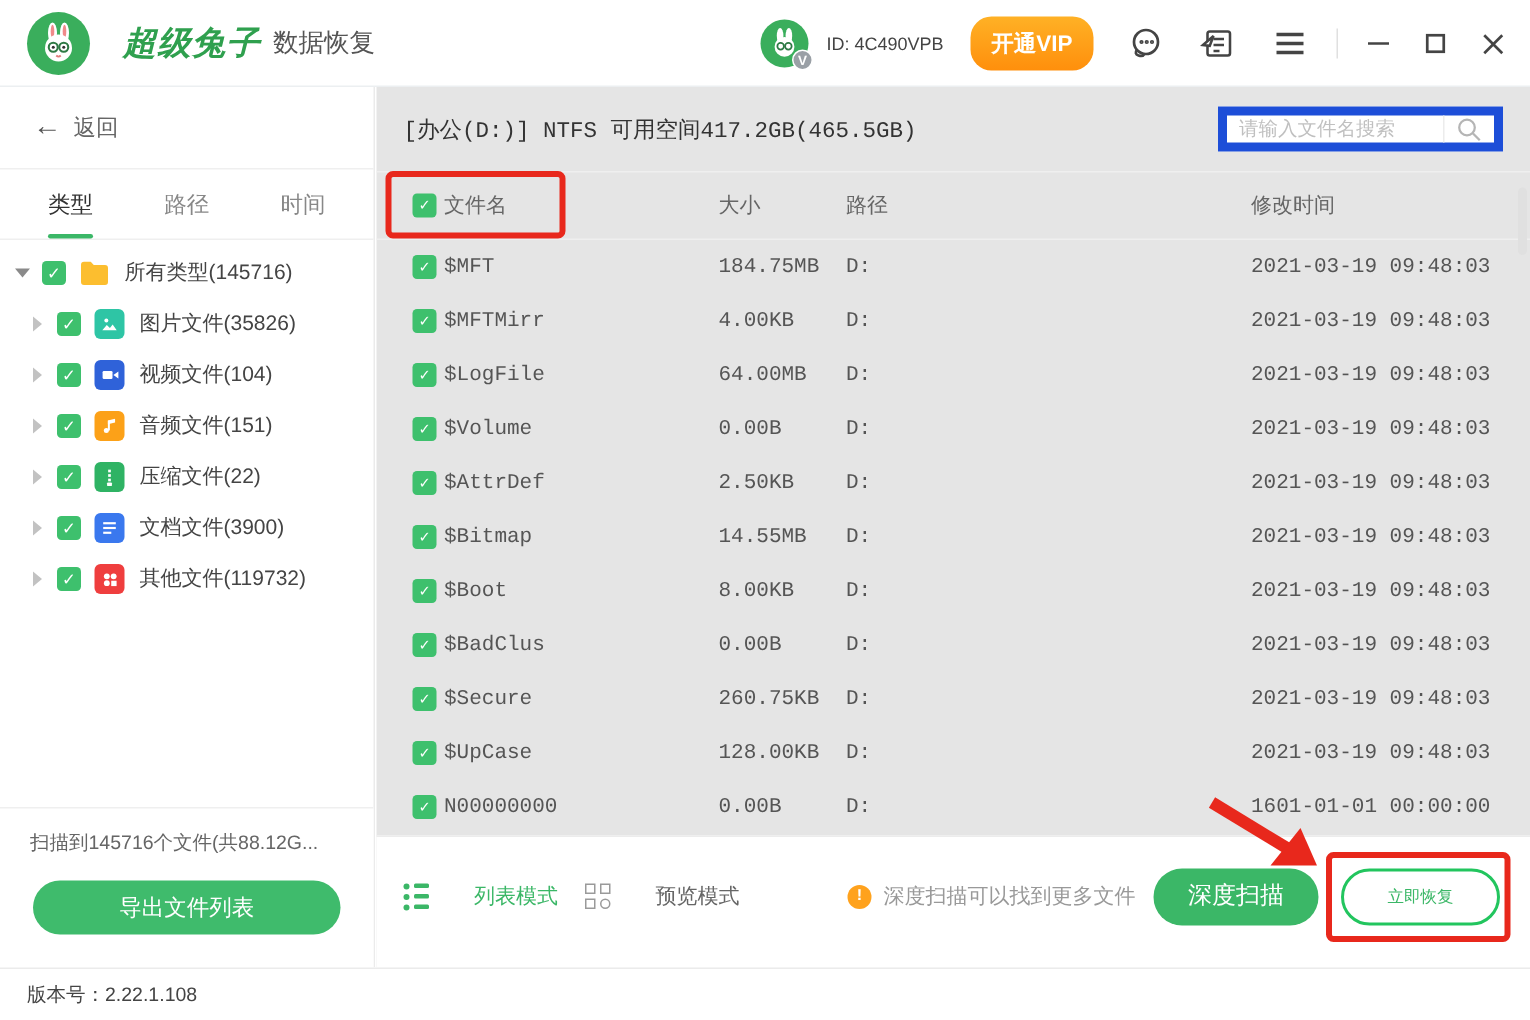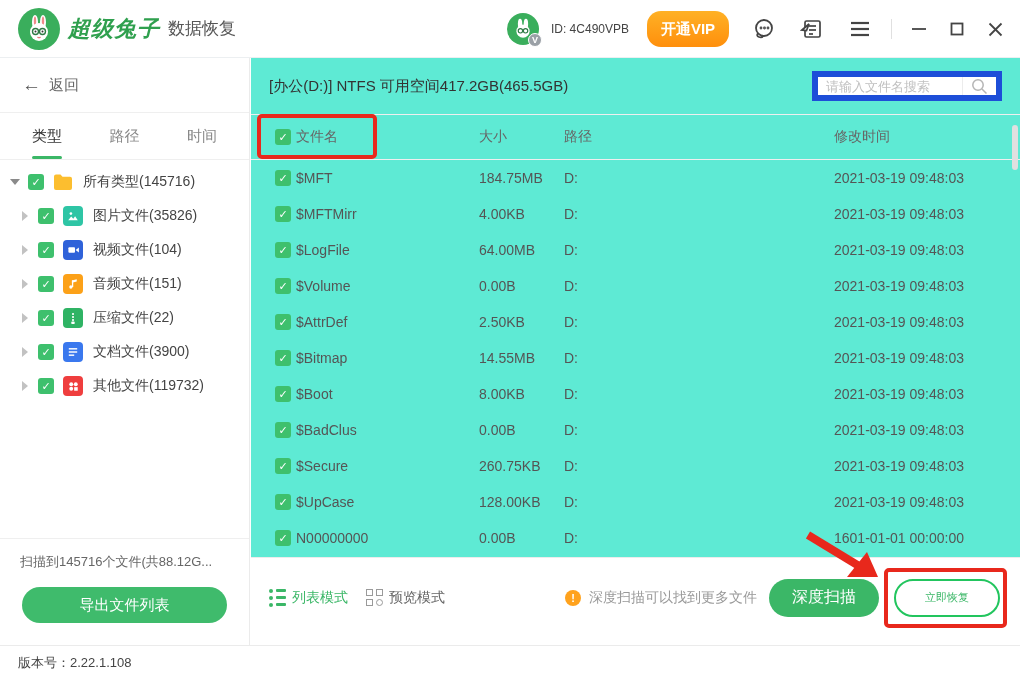--- a/index.html
+++ b/index.html
@@ -2,21 +2,21 @@
 <html><head>
 <meta charset="utf-8">
 <style>
   * { margin:0; padding:0; box-sizing:border-box; }
   html,body { width:1020px; height:680px; }
   body { font-family:"Liberation Sans","DejaVu Sans",sans-serif; background:#fff; position:relative; overflow:hidden; color:#333; }
 
   
   .titlebar { position:absolute; left:0; top:0; width:1020px; height:58px; background:#fff; border-bottom:1px solid #eceff1; display:flex; align-items:center; }
   .logo-circle { width:42px; height:42px; border-radius:50%; background:#3aae5c; margin-left:18px; display:flex; align-items:center; justify-content:center; overflow:hidden; flex:0 0 auto; }
-  .brand-name { font-size:22px; font-weight:bold; font-style:italic; color:#2fa04e; margin-left:8px; letter-spacing:1px; }
+  .brand-name { font-size:22px; font-weight:bold; font-style:italic; color:#2fa04e; margin-left:22px; letter-spacing:1px; }
   .brand-sub { font-size:17px; color:#555; margin-left:8px; }
   .tb-right { position:absolute; right:0; top:0; height:58px; display:flex; align-items:center; }
   .avatar-wrap { position:relative; width:32px; height:32px; }
   .avatar { width:32px; height:32px; border-radius:50%; background:#3aae5c; display:flex; align-items:center; justify-content:center; overflow:hidden; }
   .v-badge { position:absolute; right:-3px; bottom:-2px; width:14px; height:14px; border-radius:50%; background:#9aa0a6; color:#fff; font-size:9px; font-weight:bold; display:flex; align-items:center; justify-content:center; border:1px solid #fff; }
   .uid { font-size:12px; color:#444; margin-left:12px; }
   .vip-btn { margin-left:18px; width:82px; height:36px; border-radius:14px; background:linear-gradient(180deg,#ffb125,#ff8f0c); color:#fff; font-size:15px; font-weight:bold; display:flex; align-items:center; justify-content:center; cursor:pointer; }
   .tb-icon { margin-left:22px; width:26px; height:26px; display:flex; align-items:center; justify-content:center; cursor:pointer; }
   .tb-divider { width:1px; height:20px; background:#e0e0e0; margin-left:18px; }
   .win-btn { margin-left:16px; width:22px; height:22px; display:flex; align-items:center; justify-content:center; cursor:pointer; }
@@ -39,38 +39,38 @@
   .tri-right { width:0; height:0; border-top:5px solid transparent; border-bottom:5px solid transparent; border-left:6px solid #c2c2c2; }
   .checkbox { width:16px; height:16px; border-radius:3px; background:#3ec06d; color:#fff; font-size:11px; font-weight:bold; display:flex; align-items:center; justify-content:center; flex:0 0 auto; cursor:pointer; }
   .ficon { width:20px; height:20px; border-radius:4px; margin-left:9px; display:flex; align-items:center; justify-content:center; flex:0 0 auto; }
   .ficon svg { display:block; }
   .tree-label { font-size:14px; color:#444; margin-left:10px; white-space:nowrap; }
   .sb-bottom { position:absolute; left:0; bottom:0; width:249px; border-top:1px solid #efefef; background:#fff; padding:14px 0 22px 0; }
   .scan-summary { font-size:13px; color:#666; padding-left:20px; white-space:nowrap; overflow:hidden; }
   .export-btn { margin:16px auto 0 auto; width:205px; height:36px; border-radius:18px; background:#3fbb6c; color:#fff; font-size:15px; display:flex; align-items:center; justify-content:center; cursor:pointer; }
 
   
-  .main { position:absolute; left:251px; top:58px; width:769px; height:587px; background:#5eead4; }
+  .main { position:absolute; left:251px; top:58px; width:769px; height:587px; background:#e5e5e5;font-family:Liberation Mono, monospace; }
   .drive-row { height:57px; border-bottom:1px solid #efefef; display:flex; align-items:center; padding:0 18px; }
   .drive-info { font-size:15px; color:#333; }
   .search-box { margin-left:auto; width:190px; height:30px; border:6px solid #1d4ed8; display:flex; align-items:center; background:#fff; }
   .search-input { flex:1; border:none; outline:none; font-size:13px; color:#555; padding:0 8px; min-width:0; font-family:inherit; }
   .search-input::placeholder { color:#c0c0c0; }
   .search-btn { width:34px; height:100%; border-left:1px solid #ececec; display:flex; align-items:center; justify-content:center; cursor:pointer; }
   .thead { height:45px; border-bottom:1px solid #efefef; display:flex; align-items:center; font-size:14px; color:#666; }
   .trow { height:36px; display:flex; align-items:center; font-size:14px; color:#555; }
   .c-check { width:16px; margin-left:24px; flex:0 0 auto; }
   .c-name { margin-left:5px; width:183px; flex:0 0 auto; }
   .c-size { width:85px; flex:0 0 auto; }
   .c-path { width:270px; flex:0 0 auto; }
   .c-time { flex:1; }
   .scroll-thumb { position:absolute; right:2px; top:67px; width:6px; height:45px; background:#e0e0e0; border-radius:3px; }
 
   .bottom-bar { position:absolute; left:0; bottom:0; width:769px; height:88px; border-top:1px solid #ececec; background:#fff; display:flex; align-items:center; padding:0 20px 8px 18px; }
-  .mode { display:flex; align-items:center; cursor:pointer; }
+  .mode { display:flex; align-items:center; cursor:pointer;gap:24px; }
   .mode-label-list { font-size:14px; color:#3bb767; margin-left:6px; }
   .mode-label-prev { font-size:14px; color:#666; margin-left:6px; }
   .list-ico { display:flex; flex-direction:column; gap:3px; }
   .list-ico .li-row { display:flex; align-items:center; gap:3px; }
   .li-dot { width:4px; height:4px; border-radius:50%; background:#3bb767; }
   .li-bar { width:10px; height:3px; background:#3bb767; border-radius:1px; }
   .grid-ico { display:grid; grid-template-columns:7px 7px; grid-gap:3px; margin-left:18px; }
   .g-sq { width:7px; height:7px; border:1.5px solid #9a9a9a; }
   .g-ci { width:7px; height:7px; border:1.5px solid #9a9a9a; border-radius:50%; }
   .hint { display:flex; align-items:center; margin-left:auto; }

